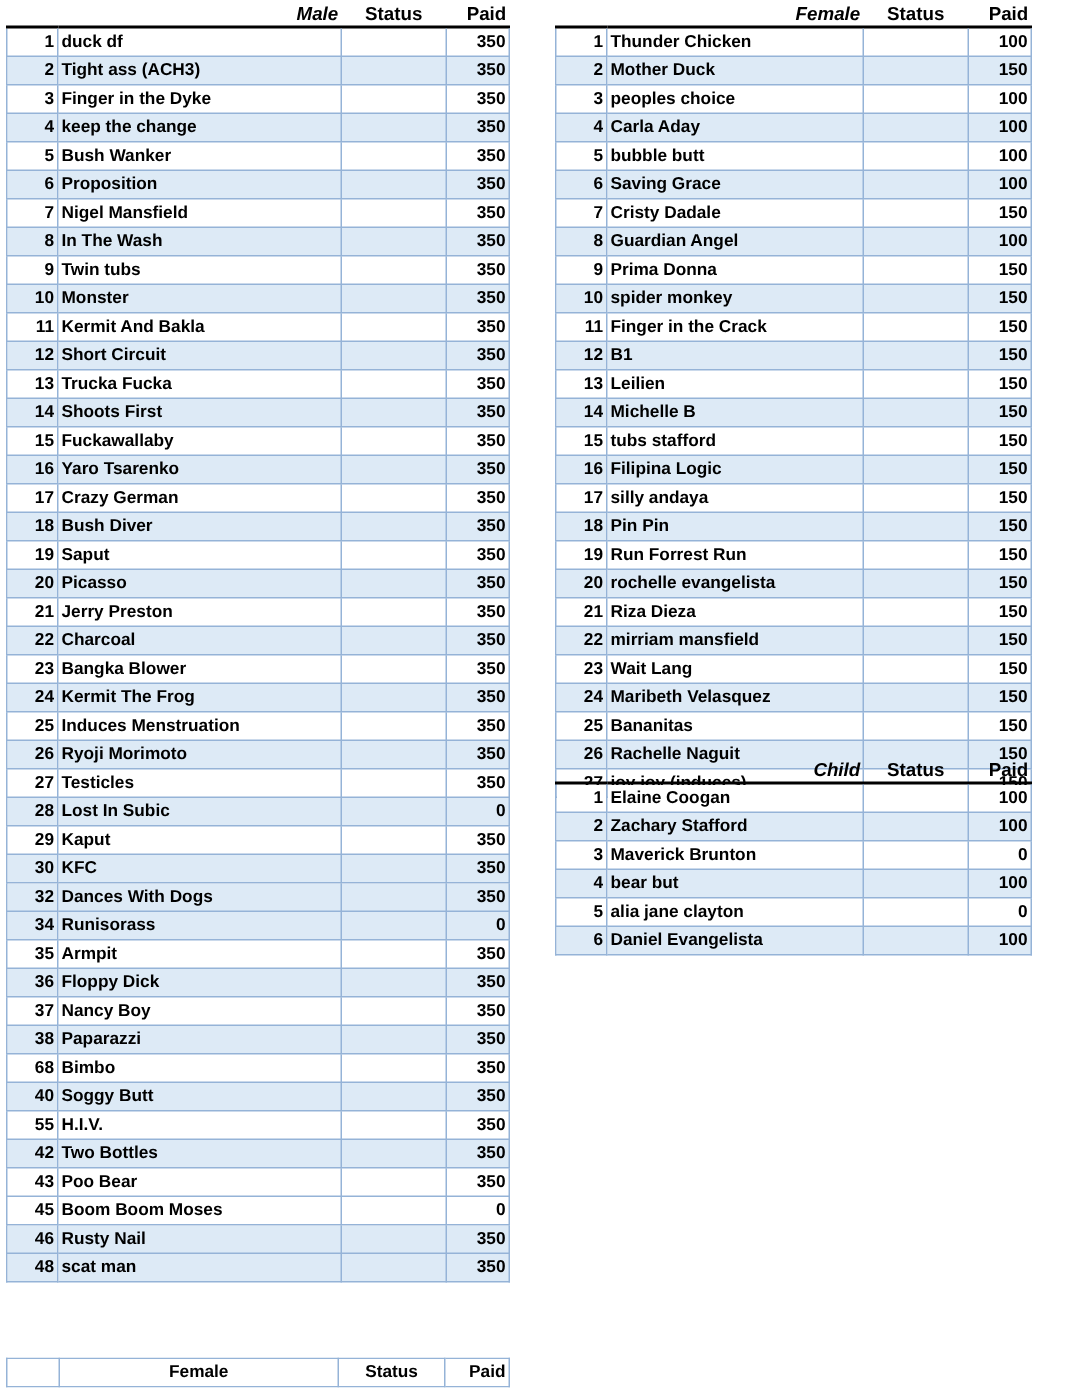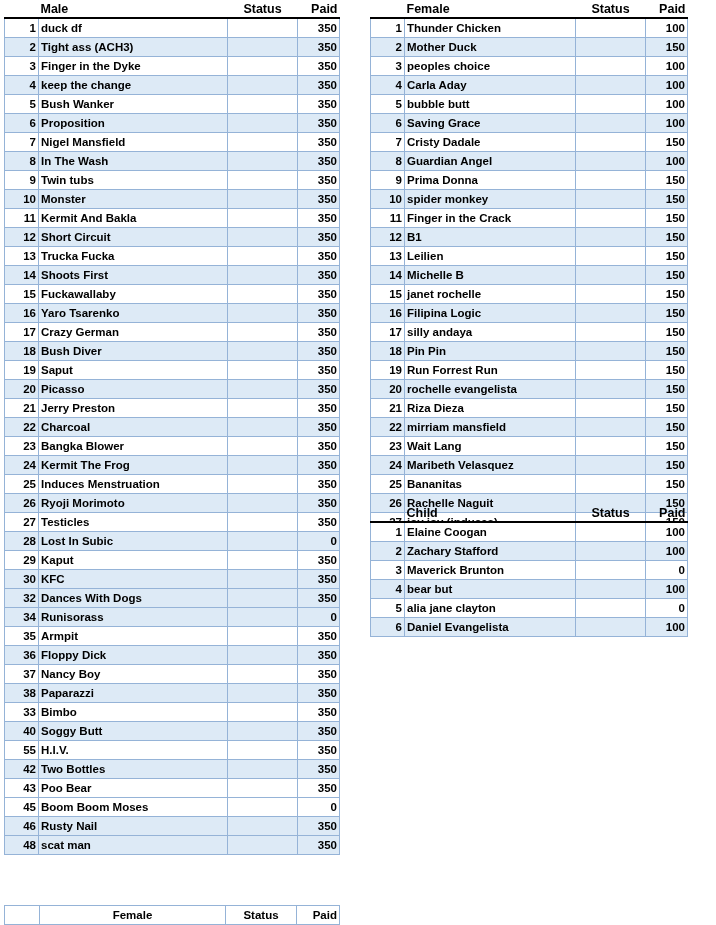--- a/index.html
+++ b/index.html
@@ -51,21 +51,21 @@
     height: 17px;
     font-size: 12.5px;
     padding: 0 2px;
   }
   td.c-num   { width: 30px;  text-align: right; font-weight: bold; }
   td.c-name  { text-align: left; font-weight: bold; }
   td.c-status{ width: 66px; }
   td.c-paid  { width: 38px;  text-align: right; font-weight: bold; }
 
   tr.hdr td.c-num   { border-bottom: 2px solid #000; }
-  tr.hdr td.h-name  { text-align: left; }
+  tr.hdr td.h-name  { text-align: right; font-style: italic; }
   tr.hdr td.h-status{ text-align: center; width: 66px; }
   tr.hdr td.h-paid  { text-align: right; width: 38px; }
 
   tr.alt td { background: #ddeaf6; }
   tr.plain td { background: #ffffff; }
 
   
   .cutoff {
     position: absolute;
     left: 4px;
@@ -304,21 +304,21 @@
             <td class="c-status"></td>
             <td class="c-paid">350</td>
           </tr>
           <tr class="alt">
             <td class="c-num">38</td>
             <td class="c-name">Paparazzi</td>
             <td class="c-status"></td>
             <td class="c-paid">350</td>
           </tr>
           <tr class="plain">
-            <td class="c-num">33</td>
+            <td class="c-num">68</td>
             <td class="c-name">Bimbo</td>
             <td class="c-status"></td>
             <td class="c-paid">350</td>
           </tr>
           <tr class="alt">
             <td class="c-num">40</td>
             <td class="c-name">Soggy Butt</td>
             <td class="c-status"></td>
             <td class="c-paid">350</td>
           </tr>
@@ -450,21 +450,21 @@
             <td class="c-paid">150</td>
           </tr>
           <tr class="alt">
             <td class="c-num">14</td>
             <td class="c-name">Michelle B</td>
             <td class="c-status"></td>
             <td class="c-paid">150</td>
           </tr>
           <tr class="plain">
             <td class="c-num">15</td>
-            <td class="c-name">janet rochelle</td>
+            <td class="c-name">tubs stafford</td>
             <td class="c-status"></td>
             <td class="c-paid">150</td>
           </tr>
           <tr class="alt">
             <td class="c-num">16</td>
             <td class="c-name">Filipina Logic</td>
             <td class="c-status"></td>
             <td class="c-paid">150</td>
           </tr>
           <tr class="plain">

